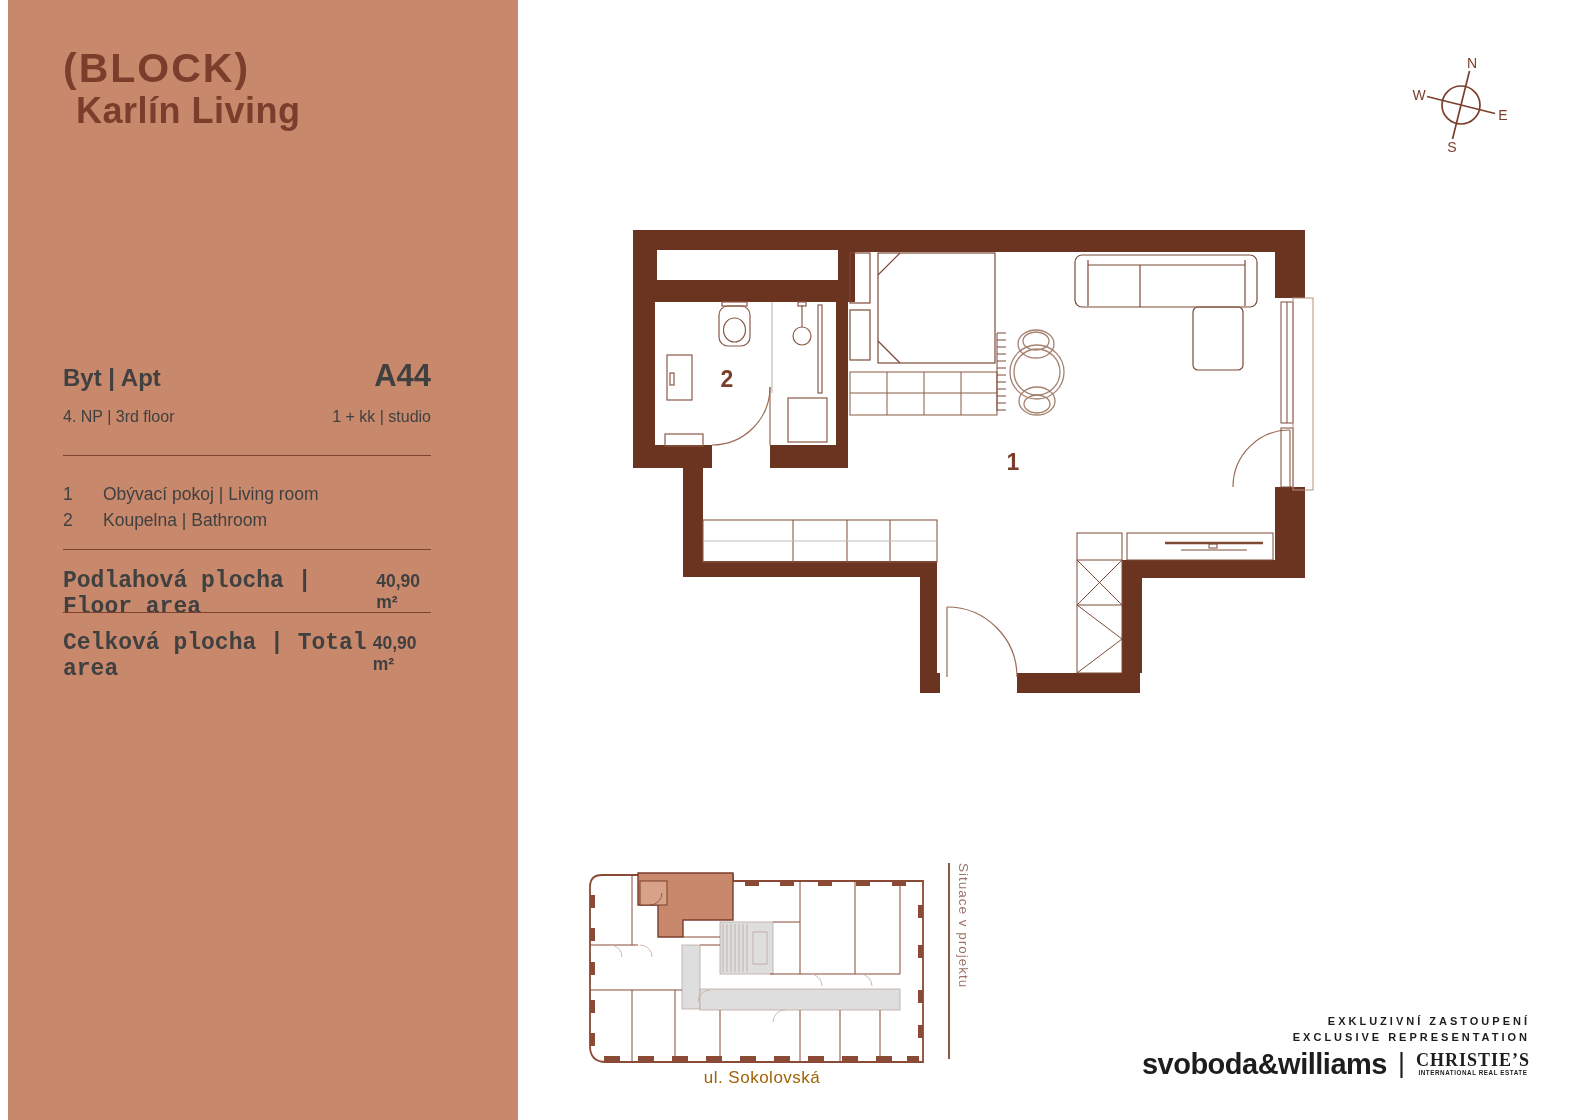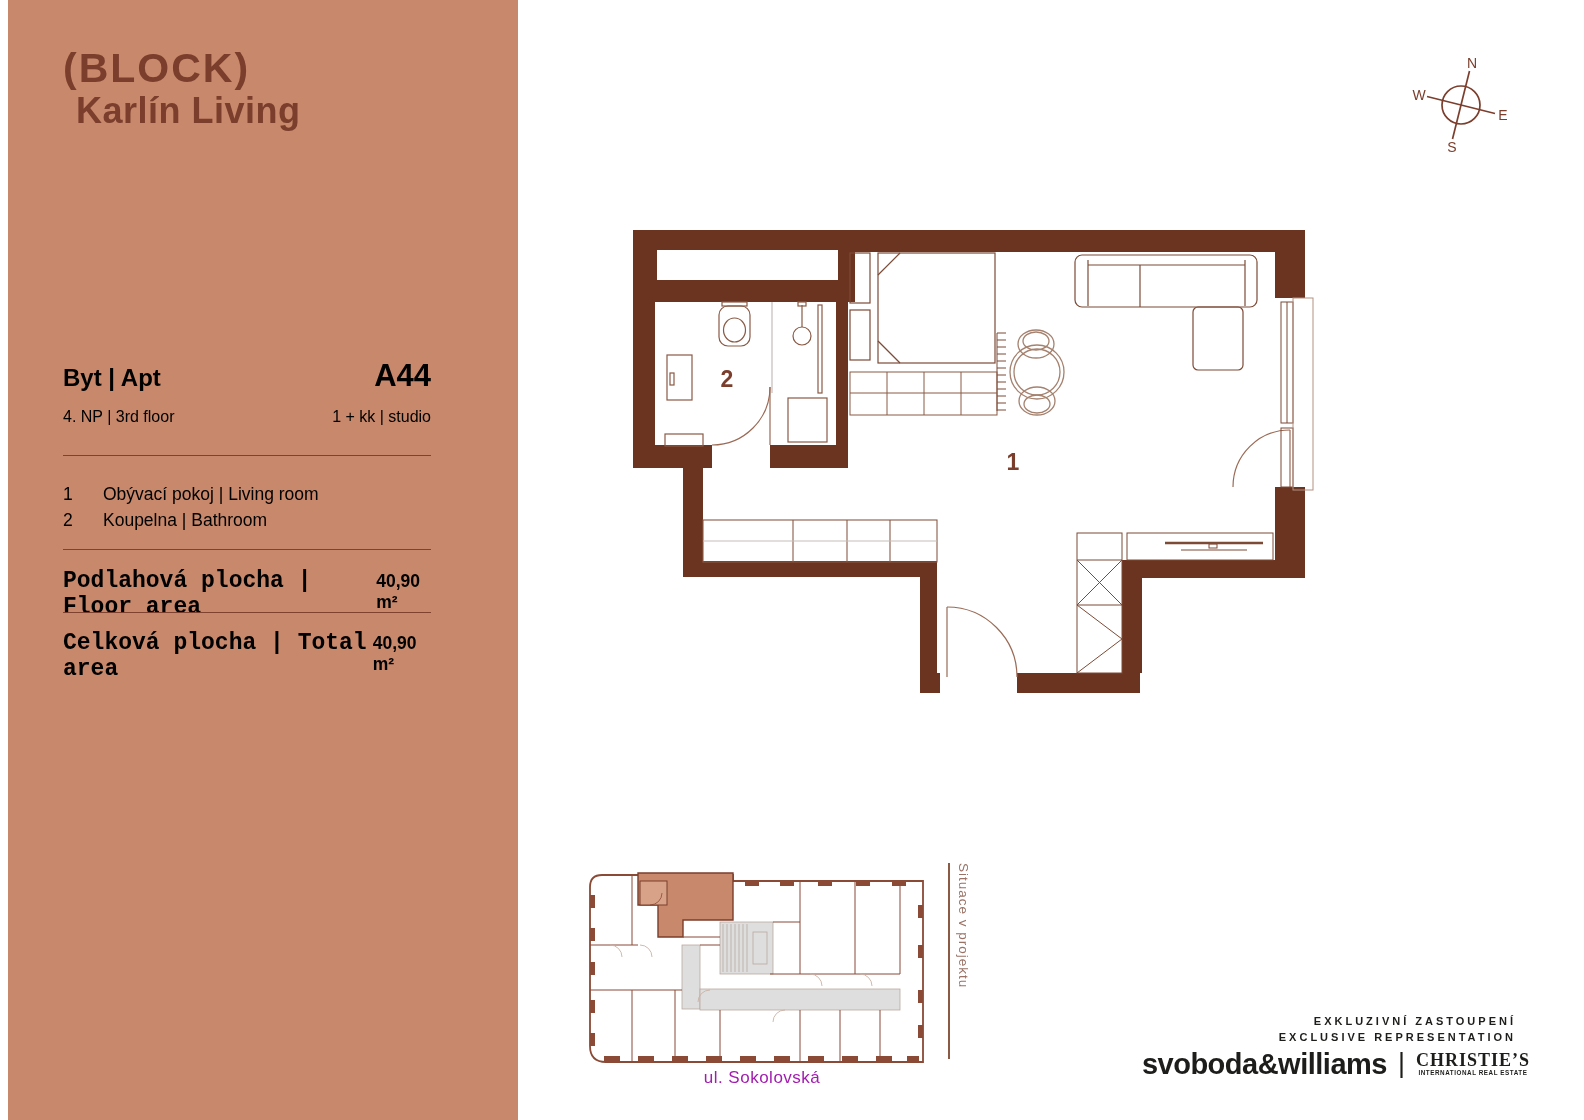--- a/index.html
+++ b/index.html
@@ -3,42 +3,42 @@
 <meta charset="utf-8">
 <style>
   html,body{margin:0;padding:0;background:#ffffff;}
   .page{position:relative;width:1584px;height:1120px;background:#ffffff;overflow:hidden;
         font-family:"Liberation Sans",sans-serif;}
   
   .brand-panel{position:absolute;left:8px;top:0;width:510px;height:1120px;background:#C8886B;}
   .logo{position:absolute;left:55px;top:46px;color:#7B3E2C;}
   .logo-line1{font-size:41px;font-weight:700;letter-spacing:2px;line-height:44px;}
   .logo-line2{font-size:36px;font-weight:700;letter-spacing:0.5px;line-height:42px;margin-left:13px;}
-  .panel-row{position:absolute;left:55px;width:368px;color:#000000;}
+  .panel-row{position:absolute;left:55px;width:368px;color:#404040;}
   .row-flex{display:flex;justify-content:space-between;align-items:baseline;}
   .apt-label{font-size:24px;font-weight:700;}
   .apt-code{font-size:31px;font-weight:700;}
   .apt-floor,.apt-disp{font-size:16px;font-weight:400;}
   .hr{position:absolute;left:55px;width:368px;height:0;border-top:1.4px solid rgba(123,62,44,.95);}
   .legend-row{display:flex;font-size:17.5px;line-height:26px;font-weight:400;}
   .legend-num{width:40px;}
   .area-label{font-size:23px;font-weight:700;font-family:Liberation Mono, monospace;}
   .area-value{font-size:17.5px;font-weight:700;}
   
-  .excl{position:absolute;right:68px;top:1014px;text-align:right;color:#1D1D1B;
+  .excl{position:absolute;right:54px;top:1014px;text-align:right;color:#1D1D1B;
         font-size:11px;font-weight:700;letter-spacing:3px;line-height:15.5px;}
   .brands{position:absolute;right:54px;top:1048px;display:flex;align-items:center;color:#1D1D1B;}
   .sw-logo{font-size:29px;font-weight:700;letter-spacing:-0.5px;line-height:30px;}
   .brand-sep{font-size:27px;font-weight:300;margin:0 11px 1px 11px;line-height:30px;}
   .christies{display:inline-block;text-align:center;line-height:1;}
   .christies-name{font-family:"Liberation Serif",serif;font-size:18px;letter-spacing:1px;font-weight:600;}
   .christies-sub{font-size:6.3px;letter-spacing:0.55px;font-weight:700;margin-top:1px;}
   
   .street-caption{position:absolute;left:570px;top:1068px;width:384px;text-align:center;
-                  color:#a21caf;font-size:17px;letter-spacing:0.5px;}
+                  color:#a16207;font-size:17px;letter-spacing:0.5px;}
   .situace-line{position:absolute;left:948px;top:863px;width:2px;height:196px;background:#8a5a45;}
   .situace-text{position:absolute;left:956px;top:863px;height:196px;display:flex;align-items:center;
                 writing-mode:vertical-rl;color:#9A7265;font-size:13.5px;letter-spacing:1px;}
   svg{display:block;}
   svg text{font-family:"Liberation Sans",sans-serif;}
 </style>
 </head>
 <body>
 
 <div class="page">

